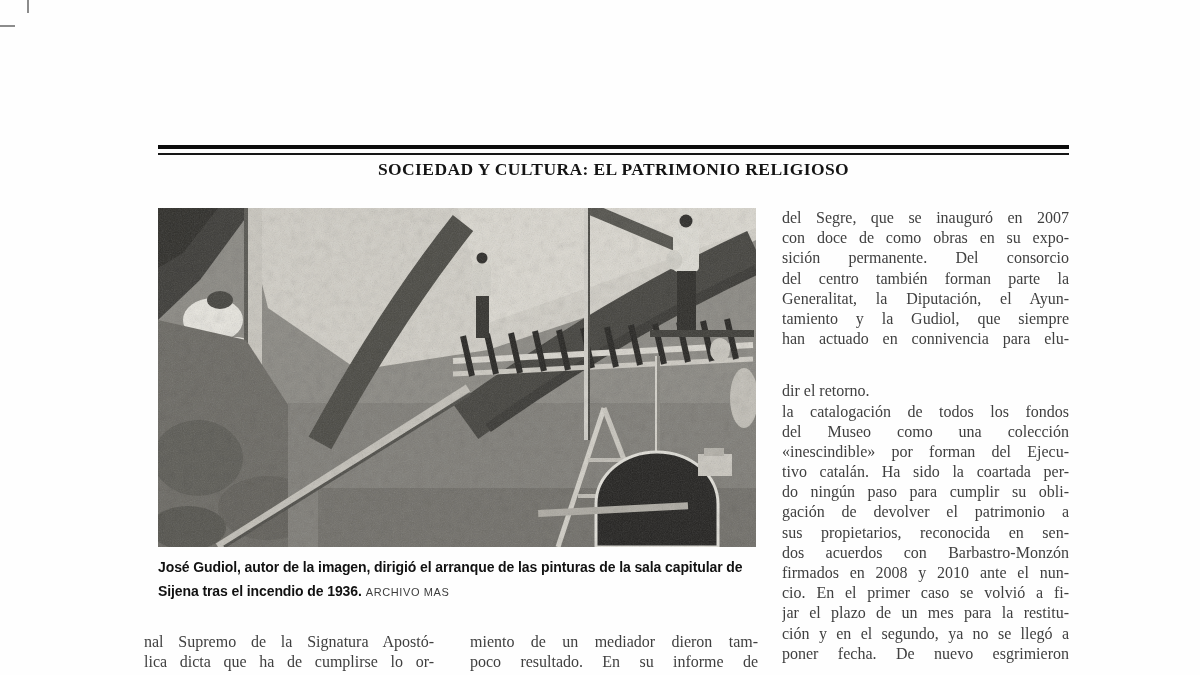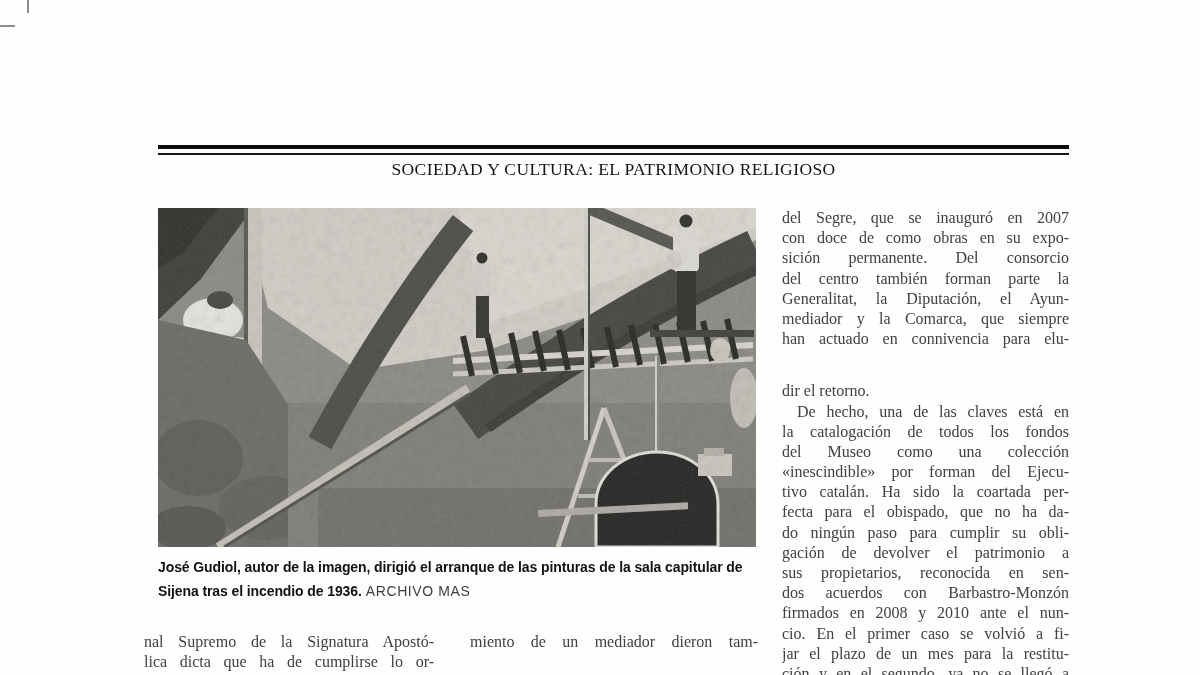--- a/index.html
+++ b/index.html
@@ -16,21 +16,21 @@
   .crop-v { position: absolute; left: 27px; top: 0; width: 2px; height: 13px; background: #8c8c8c; }
   .crop-h { position: absolute; left: 0; top: 25px; width: 15px; height: 2px; background: #8c8c8c; }
 
   .rule-thick { position: absolute; left: 158px; top: 145px; width: 911px; height: 4px; background: #0b0b0b; }
   .rule-thin  { position: absolute; left: 158px; top: 153px; width: 911px; height: 2px; background: #161616; }
 
   .section-header {
     position: absolute; left: 158px; top: 159px; width: 911px;
     text-align: center;
     font-family: "Liberation Serif", serif;
-    font-weight: 400;
+    font-weight: 700;
     font-size: 17.5px;
     letter-spacing: 0.4px;
     color: #141414;
     white-space: nowrap;
   }
 
   figure.photo {
     position: absolute; left: 158px; top: 208px;
     width: 598px; height: 339px; overflow: hidden;
     background: #8f8d87;
@@ -39,21 +39,21 @@
 
   .caption {
     position: absolute; left: 158px; top: 555px; width: 601px;
     font-family: "Liberation Sans", sans-serif;
     font-size: 14px; line-height: 24px;
     letter-spacing: -0.1px;
     color: #111;
   }
   .caption .cap-bold { font-weight: 700; }
   .caption .cap-credit {
-    font-weight: 400; font-size: 14px; letter-spacing: 0.6px;
+    font-weight: 400; font-size: 11px; letter-spacing: 0.6px;
     color: #3c3c3c; margin-left: 4px;
   }
 
   .textcol {
     position: absolute;
     font-family: "Liberation Serif", serif;
     font-size: 16px;
     color: #404040;
     overflow: hidden;
   }
@@ -187,36 +187,35 @@
   <div class="caption">
     <span class="cap-bold">José Gudiol, autor de la imagen, dirigió el arranque de las pinturas de la sala capitular de Sijena tras el incendio de 1936.</span><span class="cap-credit">ARCHIVO MAS</span>
   </div>
 
   <div class="textcol col-bottom-left">
       <div class="tline">nal Supremo de la Signatura Apostó-</div>
       <div class="tline">lica dicta que ha de cumplirse lo or-</div>
     </div>
   <div class="textcol col-bottom-mid">
       <div class="tline">miento de un mediador dieron tam-</div>
+      <div class="tline">poco resultado. En su informe de</div>
     </div>
   <div class="textcol col-right">
       <div class="tline">del Segre, que se inauguró en 2007</div>
       <div class="tline">con doce de como obras en su expo-</div>
       <div class="tline">sición permanente. Del consorcio</div>
       <div class="tline">del centro también forman parte la</div>
       <div class="tline">Generalitat, la Diputación, el Ayun-</div>
-      <div class="tline">mediador y la Comarca, que siempre</div>
+      <div class="tline">tamiento y la Gudiol, que siempre</div>
       <div class="tline">han actuado en connivencia para elu-</div>
       <div class="tline noj">dir el retorno.</div>
-      <div class="tline indent">De hecho, una de las claves está en</div>
       <div class="tline">la catalogación de todos los fondos</div>
       <div class="tline">del Museo como una colección</div>
       <div class="tline">«inescindible» por forman del Ejecu-</div>
       <div class="tline">tivo catalán. Ha sido la coartada per-</div>
-      <div class="tline">fecta para el obispado, que no ha da-</div>
       <div class="tline">do ningún paso para cumplir su obli-</div>
       <div class="tline">gación de devolver el patrimonio a</div>
       <div class="tline">sus propietarios, reconocida en sen-</div>
       <div class="tline">dos acuerdos con Barbastro-Monzón</div>
       <div class="tline">firmados en 2008 y 2010 ante el nun-</div>
       <div class="tline">cio. En el primer caso se volvió a fi-</div>
       <div class="tline">jar el plazo de un mes para la restitu-</div>
       <div class="tline">ción y en el segundo, ya no se llegó a</div>
       <div class="tline">poner fecha. De nuevo esgrimieron</div>
     </div>

